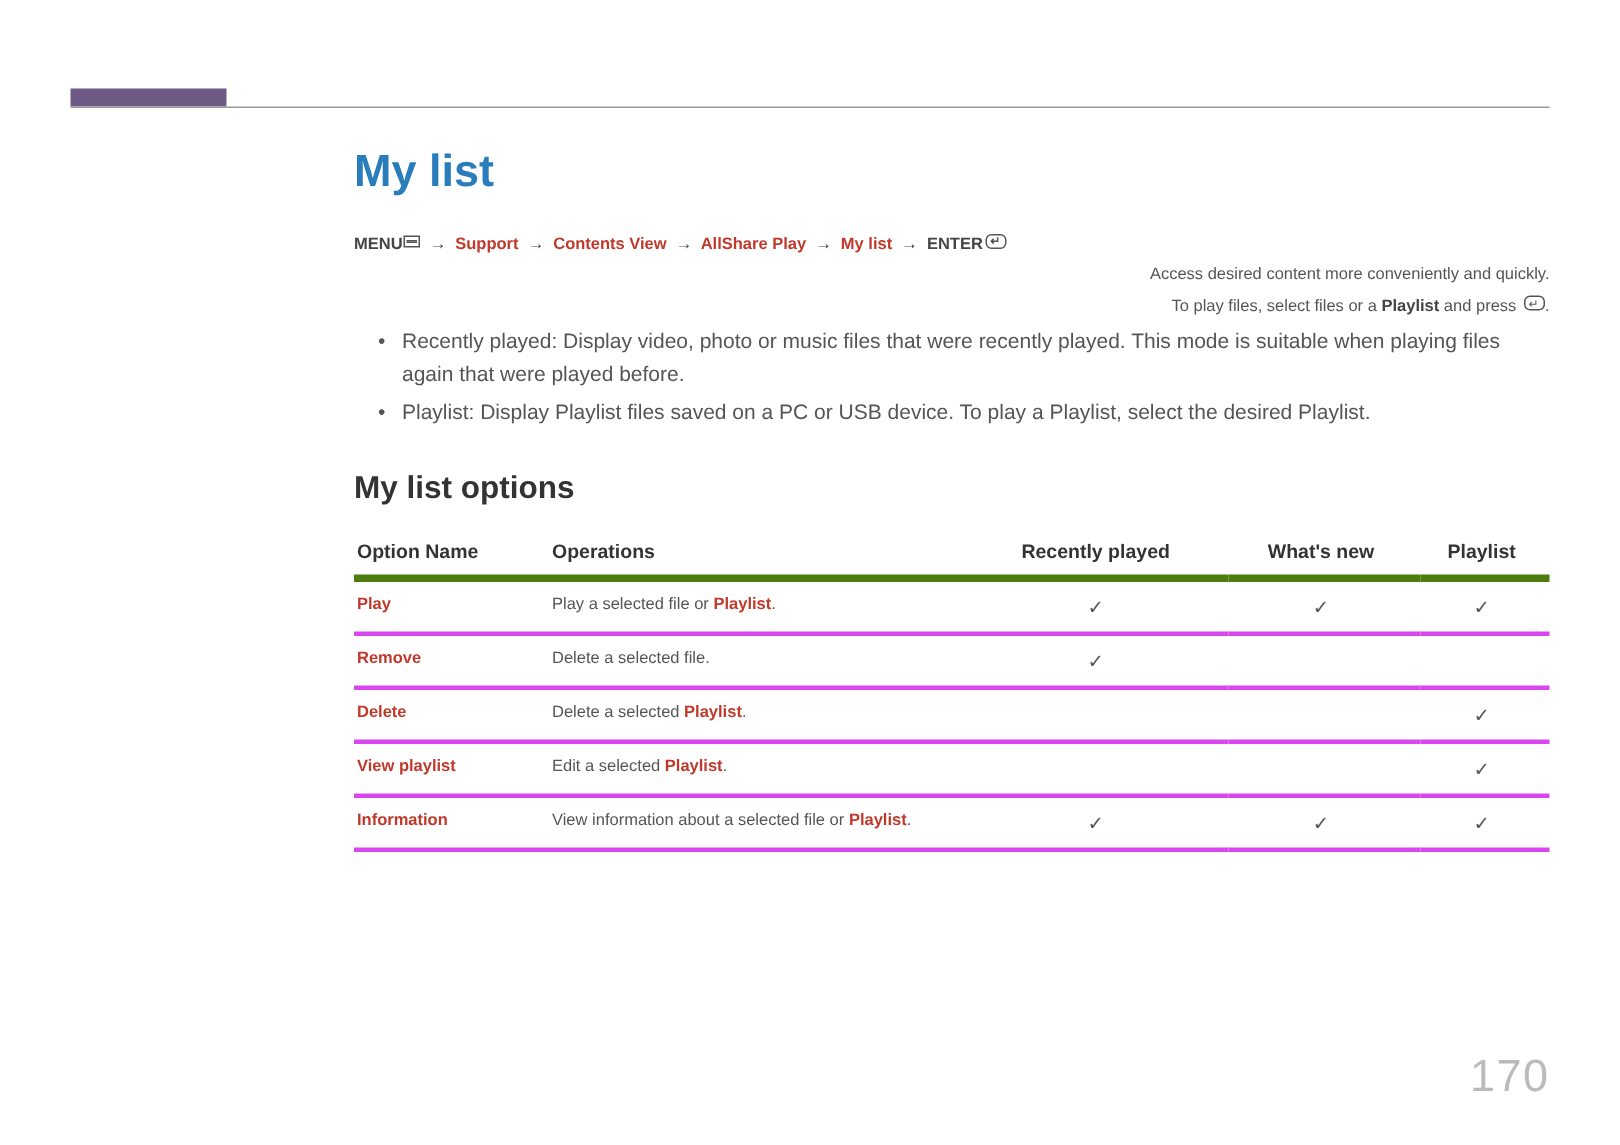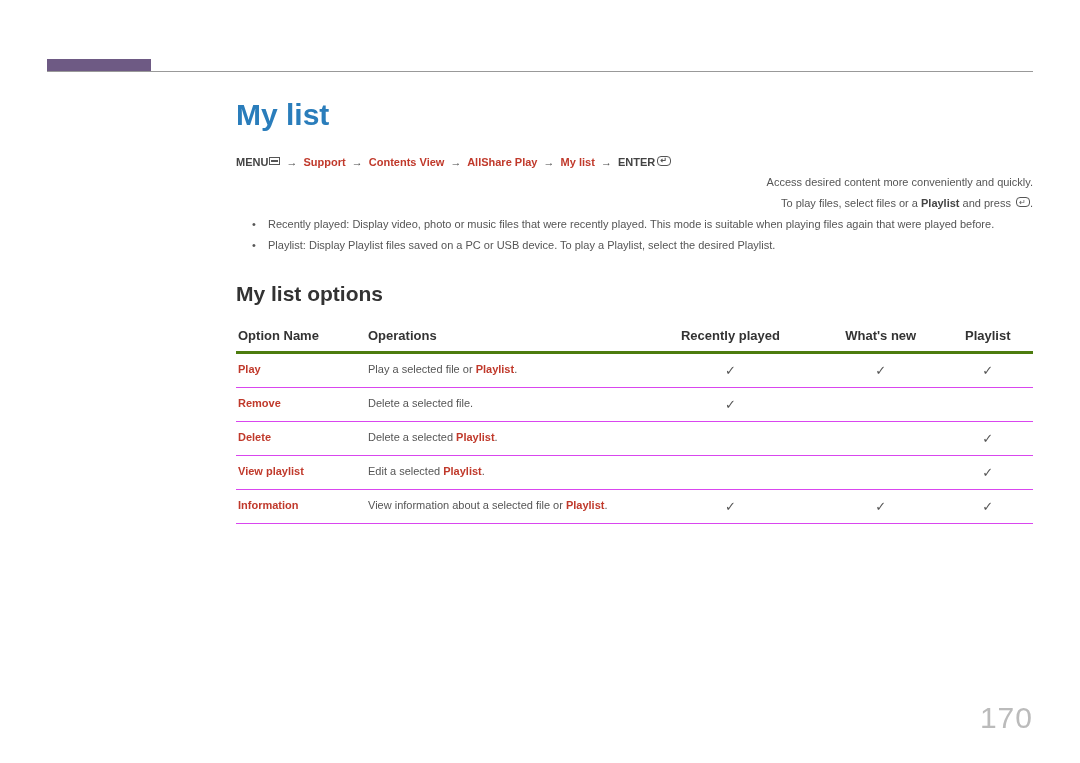--- a/index.html
+++ b/index.html
@@ -93,21 +93,21 @@
     margin-bottom: 4px;
     text-align: right;
   }
   .desc .bold { font-weight: 700; color: #444; }
   ul.bullets {
     list-style: none;
     margin-left: 16px;
     margin-top: 4px;
   }
   ul.bullets li {
-    font-size: 11px;
+    font-size: 14px;
     color: #555;
     line-height: 1.55;
     margin-bottom: 4px;
     position: relative;
     padding-left: 16px;
   }
   ul.bullets li::before {
     content: "•";
     position: absolute;
     left: 0;
@@ -125,26 +125,26 @@
     width: 100%;
     border-collapse: collapse;
     font-size: 11px;
   }
   table.opts th {
     text-align: left;
     font-size: 13px;
     font-weight: 700;
     color: #333;
     padding: 8px 6px 8px 2px;
-    border-bottom: 3px solid #4d7c0f;
+    border-bottom: 5px solid #4d7c0f;
   }
   table.opts th.center { text-align: center; }
   table.opts td {
     padding: 9px 6px 9px 2px;
-    border-bottom: 1px solid #d946ef;
+    border-bottom: 3px solid #d946ef;
     color: #555;
     vertical-align: top;
   }
   table.opts td.name { color: #c0392b; font-weight: 700; width: 130px; }
   table.opts td.ops { width: 280px; }
   table.opts td .red { color: #c0392b; font-weight: 700; }
   table.opts td.center { text-align: center; font-size: 13px; }
   .page-num {
     position: absolute;
     right: 47px;

